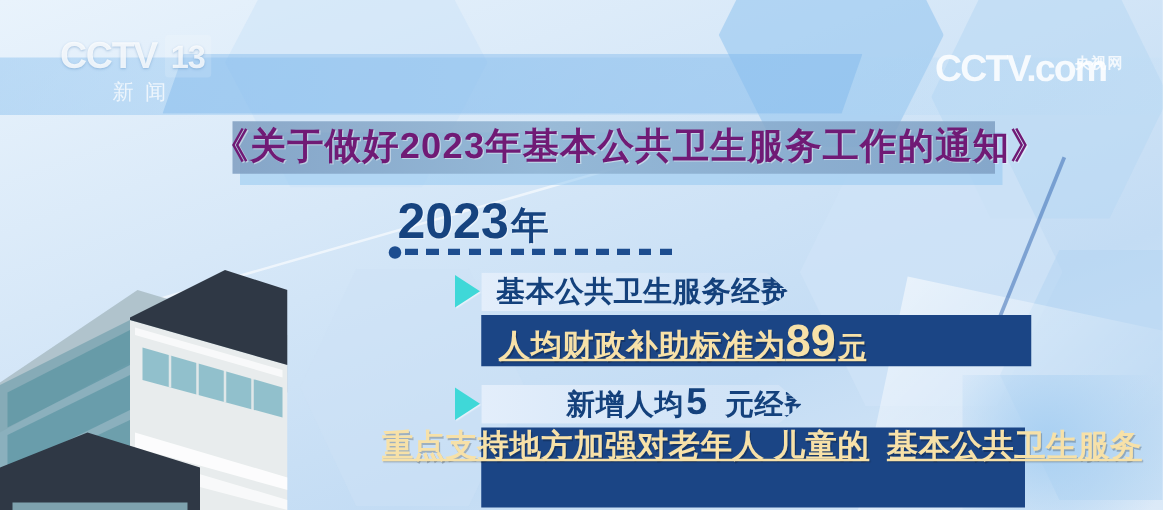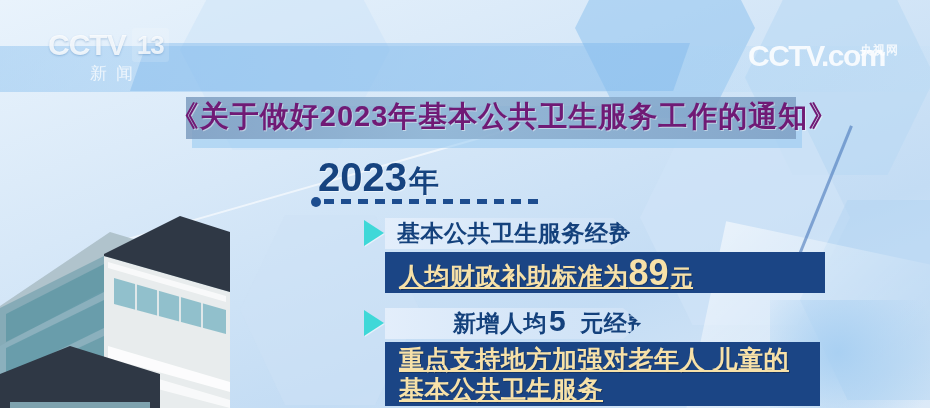--- a/index.html
+++ b/index.html
@@ -168,21 +168,21 @@
     display:flex;align-items:center;
   }
   .navyband .ntext{
     margin-left:14px;font-size:25px;font-weight:bold;color:#f7e1a8;
     letter-spacing:.5px;white-space:nowrap;
     text-shadow:1px 1px 0 rgba(0,0,0,.22);
     text-decoration:underline;
   }
   .navyband .num{font-size:36px;letter-spacing:0;}
   .navyband .unit{font-size:22px;margin-left:2px;}
-  .navy2{flex-direction:column;align-items:flex-start;justify-content:center;}
+  .navy2{align-items:flex-start;justify-content:center;}
   .navy2 .ntext{line-height:30px;margin-left:14px;}
 </style>
 </head>
 <body>
 
 <div id="stage">
 
   <div class="bg-base"></div>
   <div class="hexshape hex-e"></div>
   <div class="hexshape hex-a"></div>

